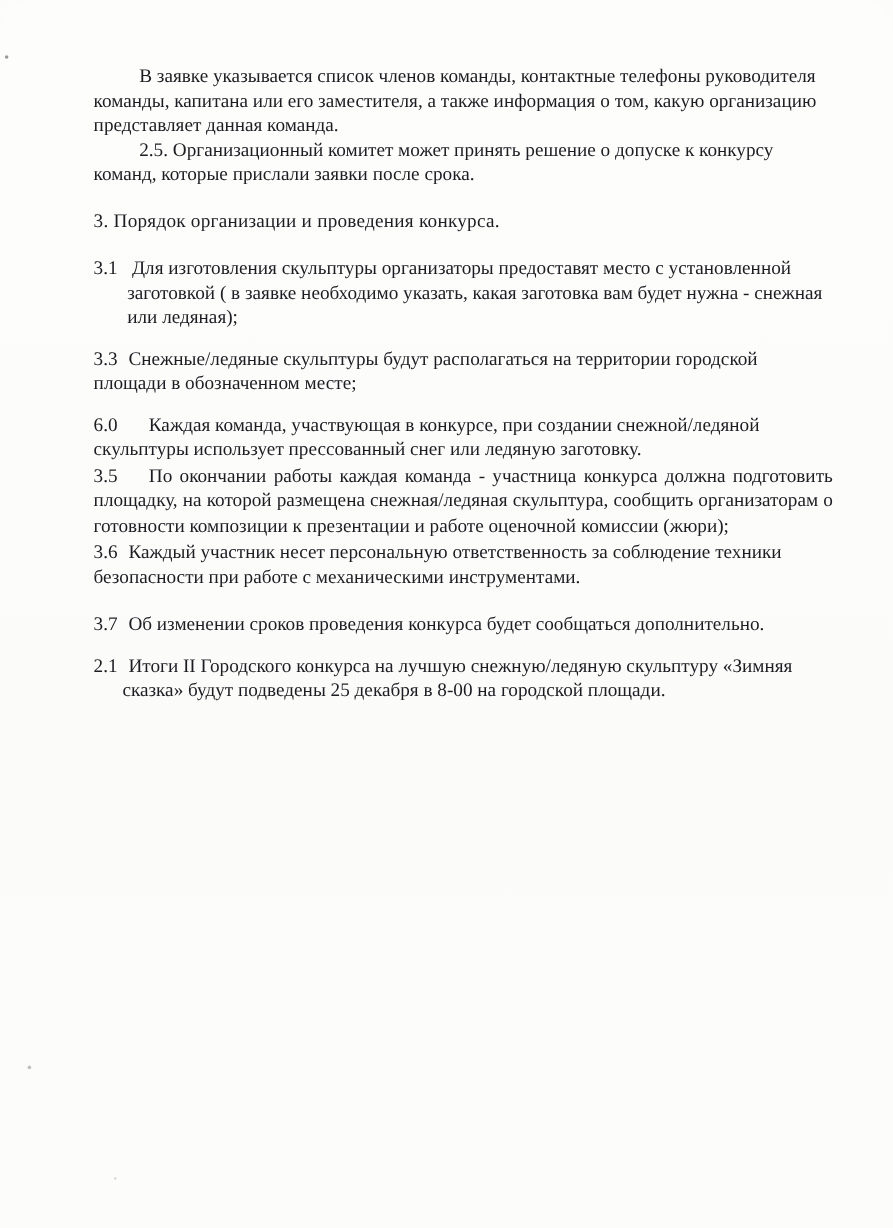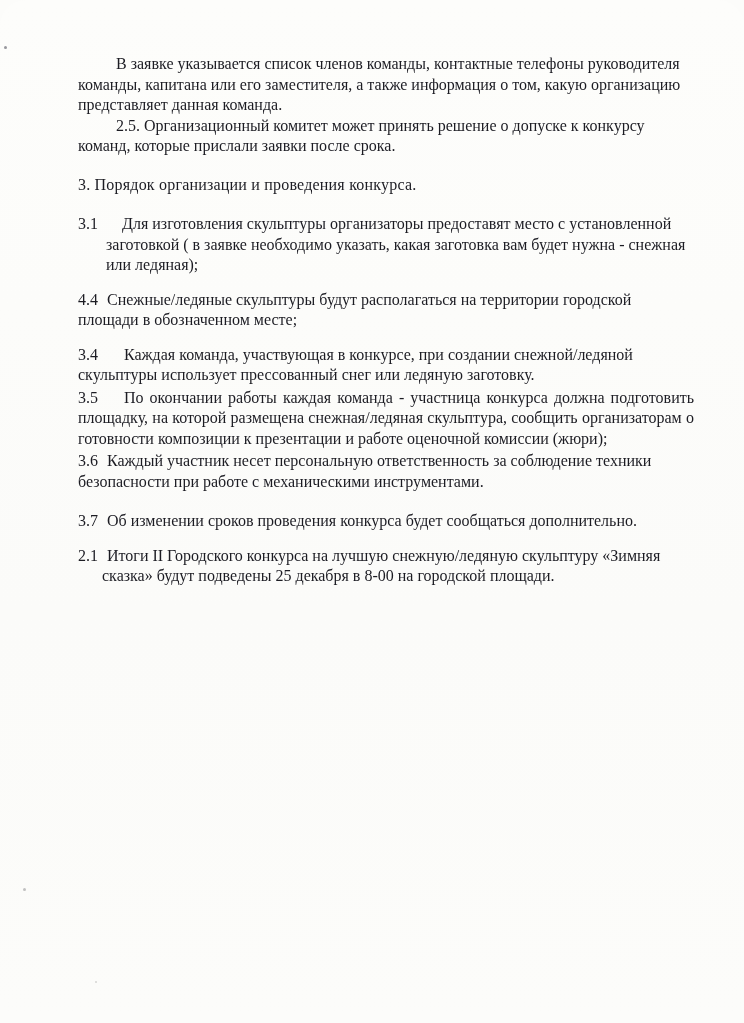--- a/index.html
+++ b/index.html
@@ -54,21 +54,21 @@
   
   .hang-28 {
     padding-left: 28px;
     text-indent: -28px;
   }
   .hang-24 {
     padding-left: 24px;
     text-indent: -24px;
   }
   .num-gap-sm { margin-right: 9px; }
-  .num-gap-md { margin-right: 24px; }
+  .num-gap-md { margin-right: 12px; }
   .num-gap-lg { margin-right: 26px; }
   .no-gap { margin-top: 2px; }
   .gap-lg { margin-top: 19px; }
   .justified { text-align: justify; }
   
   .speck {
     position: absolute;
     border-radius: 50%;
     pointer-events: none;
   }
@@ -92,25 +92,25 @@
 
 
     <p class="section-heading">3. Порядок организации и проведения конкурса.</p>
 
     <p class="item hang-28">
       <span class="num num-gap-md">3.1</span><span>Для изготовления скульптуры организаторы предоставят место с установленной заготовкой ( в заявке необходимо указать, какая заготовка вам будет нужна - снежная или ледяная);</span>
     </p>
 
 
     <p class="item">
-      <span class="num num-gap-sm">4.4</span><span>Снежные/ледяные скульптуры будут располагаться на территории городской площади в обозначенном месте;</span>
+      <span class="num num-gap-sm">3.3</span><span>Снежные/ледяные скульптуры будут располагаться на территории городской площади в обозначенном месте;</span>
     </p>
 
     <p class="item">
-      <span class="num num-gap-lg">3.4</span><span>Каждая команда, участвующая в конкурсе, при создании снежной/ледяной скульптуры использует прессованный снег или ледяную заготовку.</span>
+      <span class="num num-gap-lg">6.0</span><span>Каждая команда, участвующая в конкурсе, при создании снежной/ледяной скульптуры использует прессованный снег или ледяную заготовку.</span>
     </p>
 
     <p class="item no-gap justified">
       <span class="num num-gap-lg">3.5</span><span>По окончании работы каждая команда - участница конкурса должна подготовить площадку, на которой размещена снежная/ледяная скульптура, сообщить организаторам о готовности композиции к презентации и работе оценочной комиссии (жюри);</span>
     </p>
 
     <p class="item no-gap">
       <span class="num num-gap-sm">3.6</span><span>Каждый участник несет персональную ответственность за соблюдение техники безопасности при работе с механическими инструментами.</span>
     </p>
 

